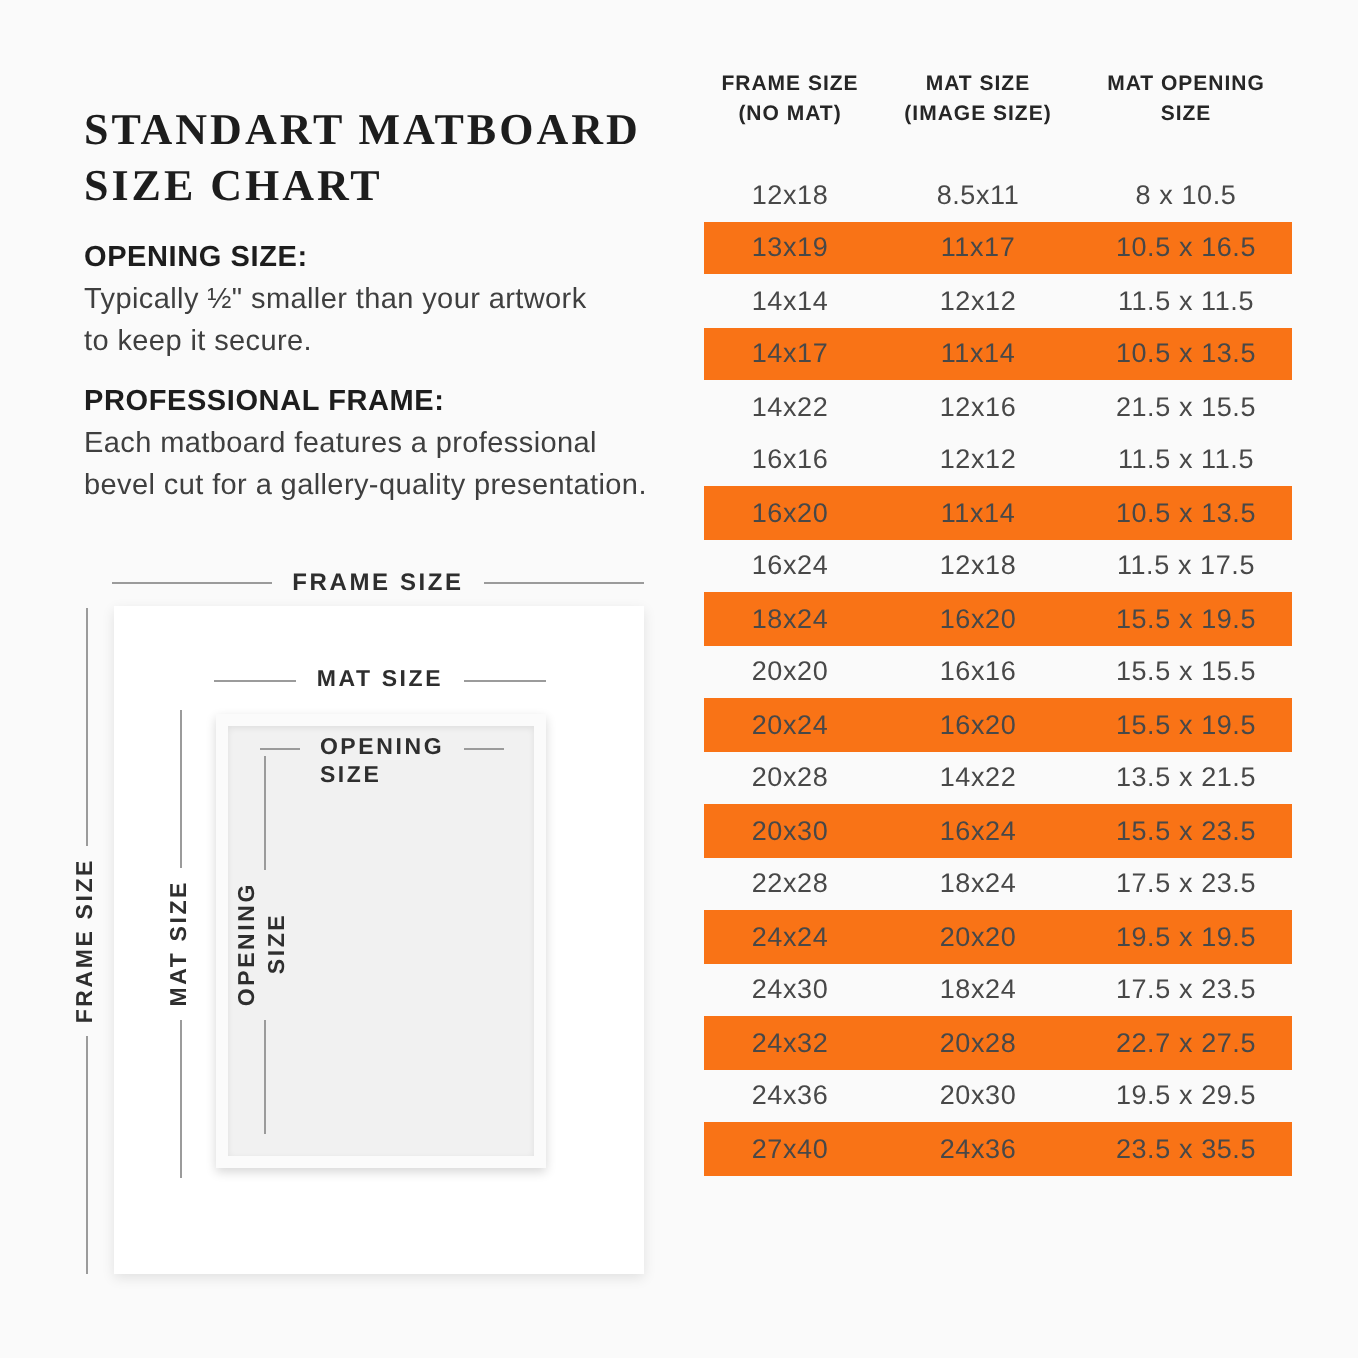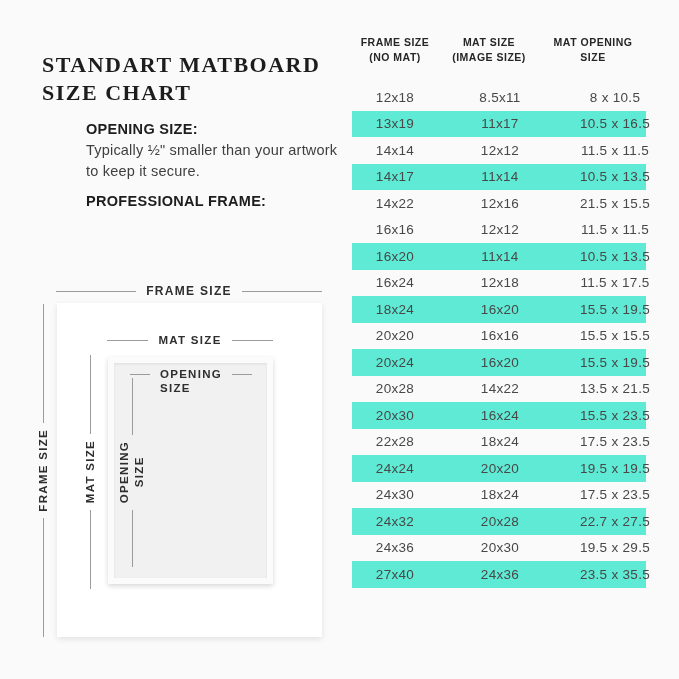--- a/index.html
+++ b/index.html
@@ -10,21 +10,21 @@
     color:#2b2b2b;
   }
   .pre{white-space:pre-line;}
 
   
   .title{
     position:absolute;left:42px;top:36px;width:320px;
     font-size:22px;font-weight:bold;letter-spacing:1.5px;
     line-height:28px;color:#1d1d1d;font-family:Liberation Serif, serif;
   }
-  .info{position:absolute;left:42px;width:305px;margin-left:44px;}
+  .info{position:absolute;left:42px;width:305px;}
   .info-h{margin:0 0 3px 0;font-size:14.5px;font-weight:bold;letter-spacing:0.3px;color:#1d1d1d;}
   .info-p{margin:0;font-size:14.5px;line-height:1.48;color:#3f3f3f;letter-spacing:0.2px;}
   .info1{top:121px;}
   .info2{top:193px;}
 
   
   .frame{
     position:absolute;left:57px;top:303px;width:265px;height:334px;
     background:#ffffff;box-shadow:0 2px 6px rgba(0,0,0,0.10);
   }
@@ -58,38 +58,40 @@
   .vg-opening{left:114px;top:378px;height:189px;width:36px;}
 
   
   .table{position:absolute;left:352px;top:35px;width:294px;}
   .thead{display:grid;grid-template-columns:86px 102px 106px;}
   .thcell{
     text-align:center;font-size:10.5px;font-weight:bold;letter-spacing:0.5px;
     line-height:1.45;color:#262626;
   }
   .trows{position:absolute;left:0;top:49px;width:294px;}
-  .trow{display:grid;grid-template-columns:86px 102px 106px;height:26.5px;align-items:center;gap:11px;}
-  .trow.alt{background:#5eead4;}
+  .trow{display:grid;grid-template-columns:86px 102px 106px;height:26.5px;align-items:center;}
+  .trow.alt{background:#f97316;}
   .tcell{text-align:center;font-size:13.5px;color:#484848;letter-spacing:0.3px;}
 </style>
 </head>
 <body>
 
 <h1 class="title pre">STANDART MATBOARD
 SIZE CHART</h1>
 
 <section class="info info1">
   <h3 class="info-h">OPENING SIZE:</h3>
   <p class="info-p pre">Typically ½" smaller than your artwork
 to keep it secure.</p>
 </section>
 
 <section class="info info2">
   <h3 class="info-h">PROFESSIONAL FRAME:</h3>
+  <p class="info-p pre">Each matboard features a professional
+bevel cut for a gallery-quality presentation.</p>
 </section>
 
 <div class="hlabel frame-hlabel">
   <div class="hrule"></div>
   <div class="dlabel">FRAME SIZE</div>
   <div class="hrule"></div>
 </div>
 
 <div class="frame"></div>
 

